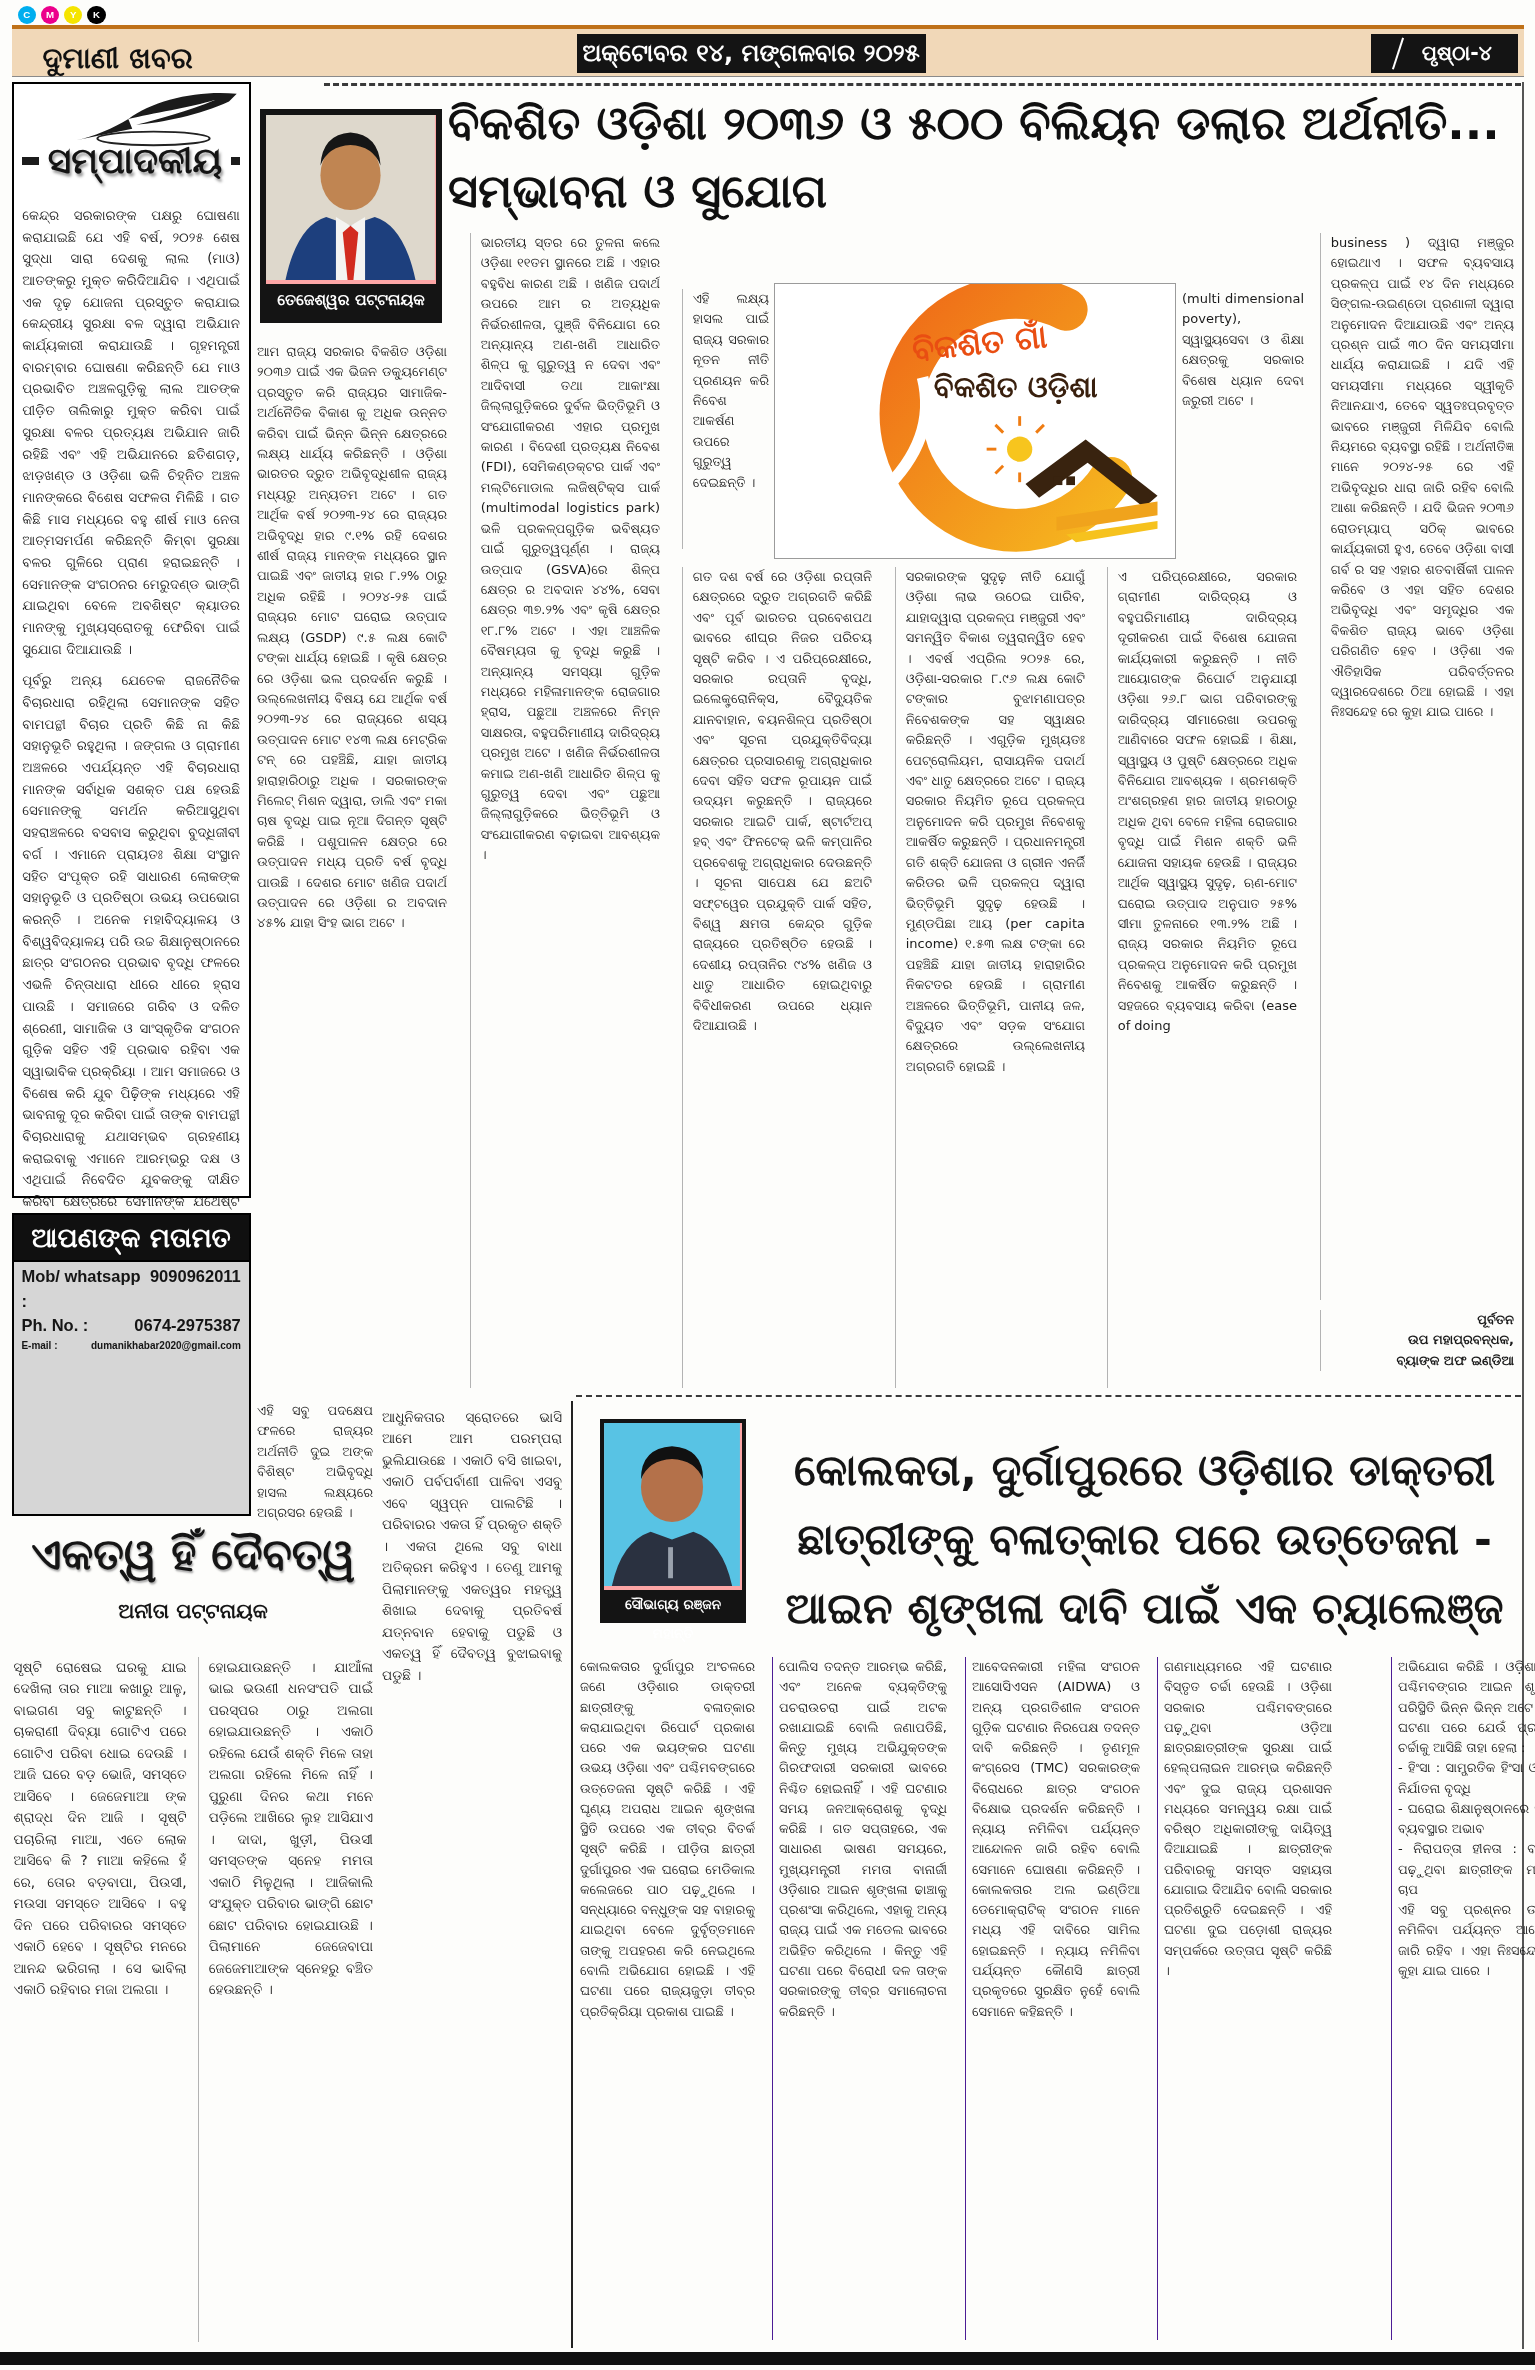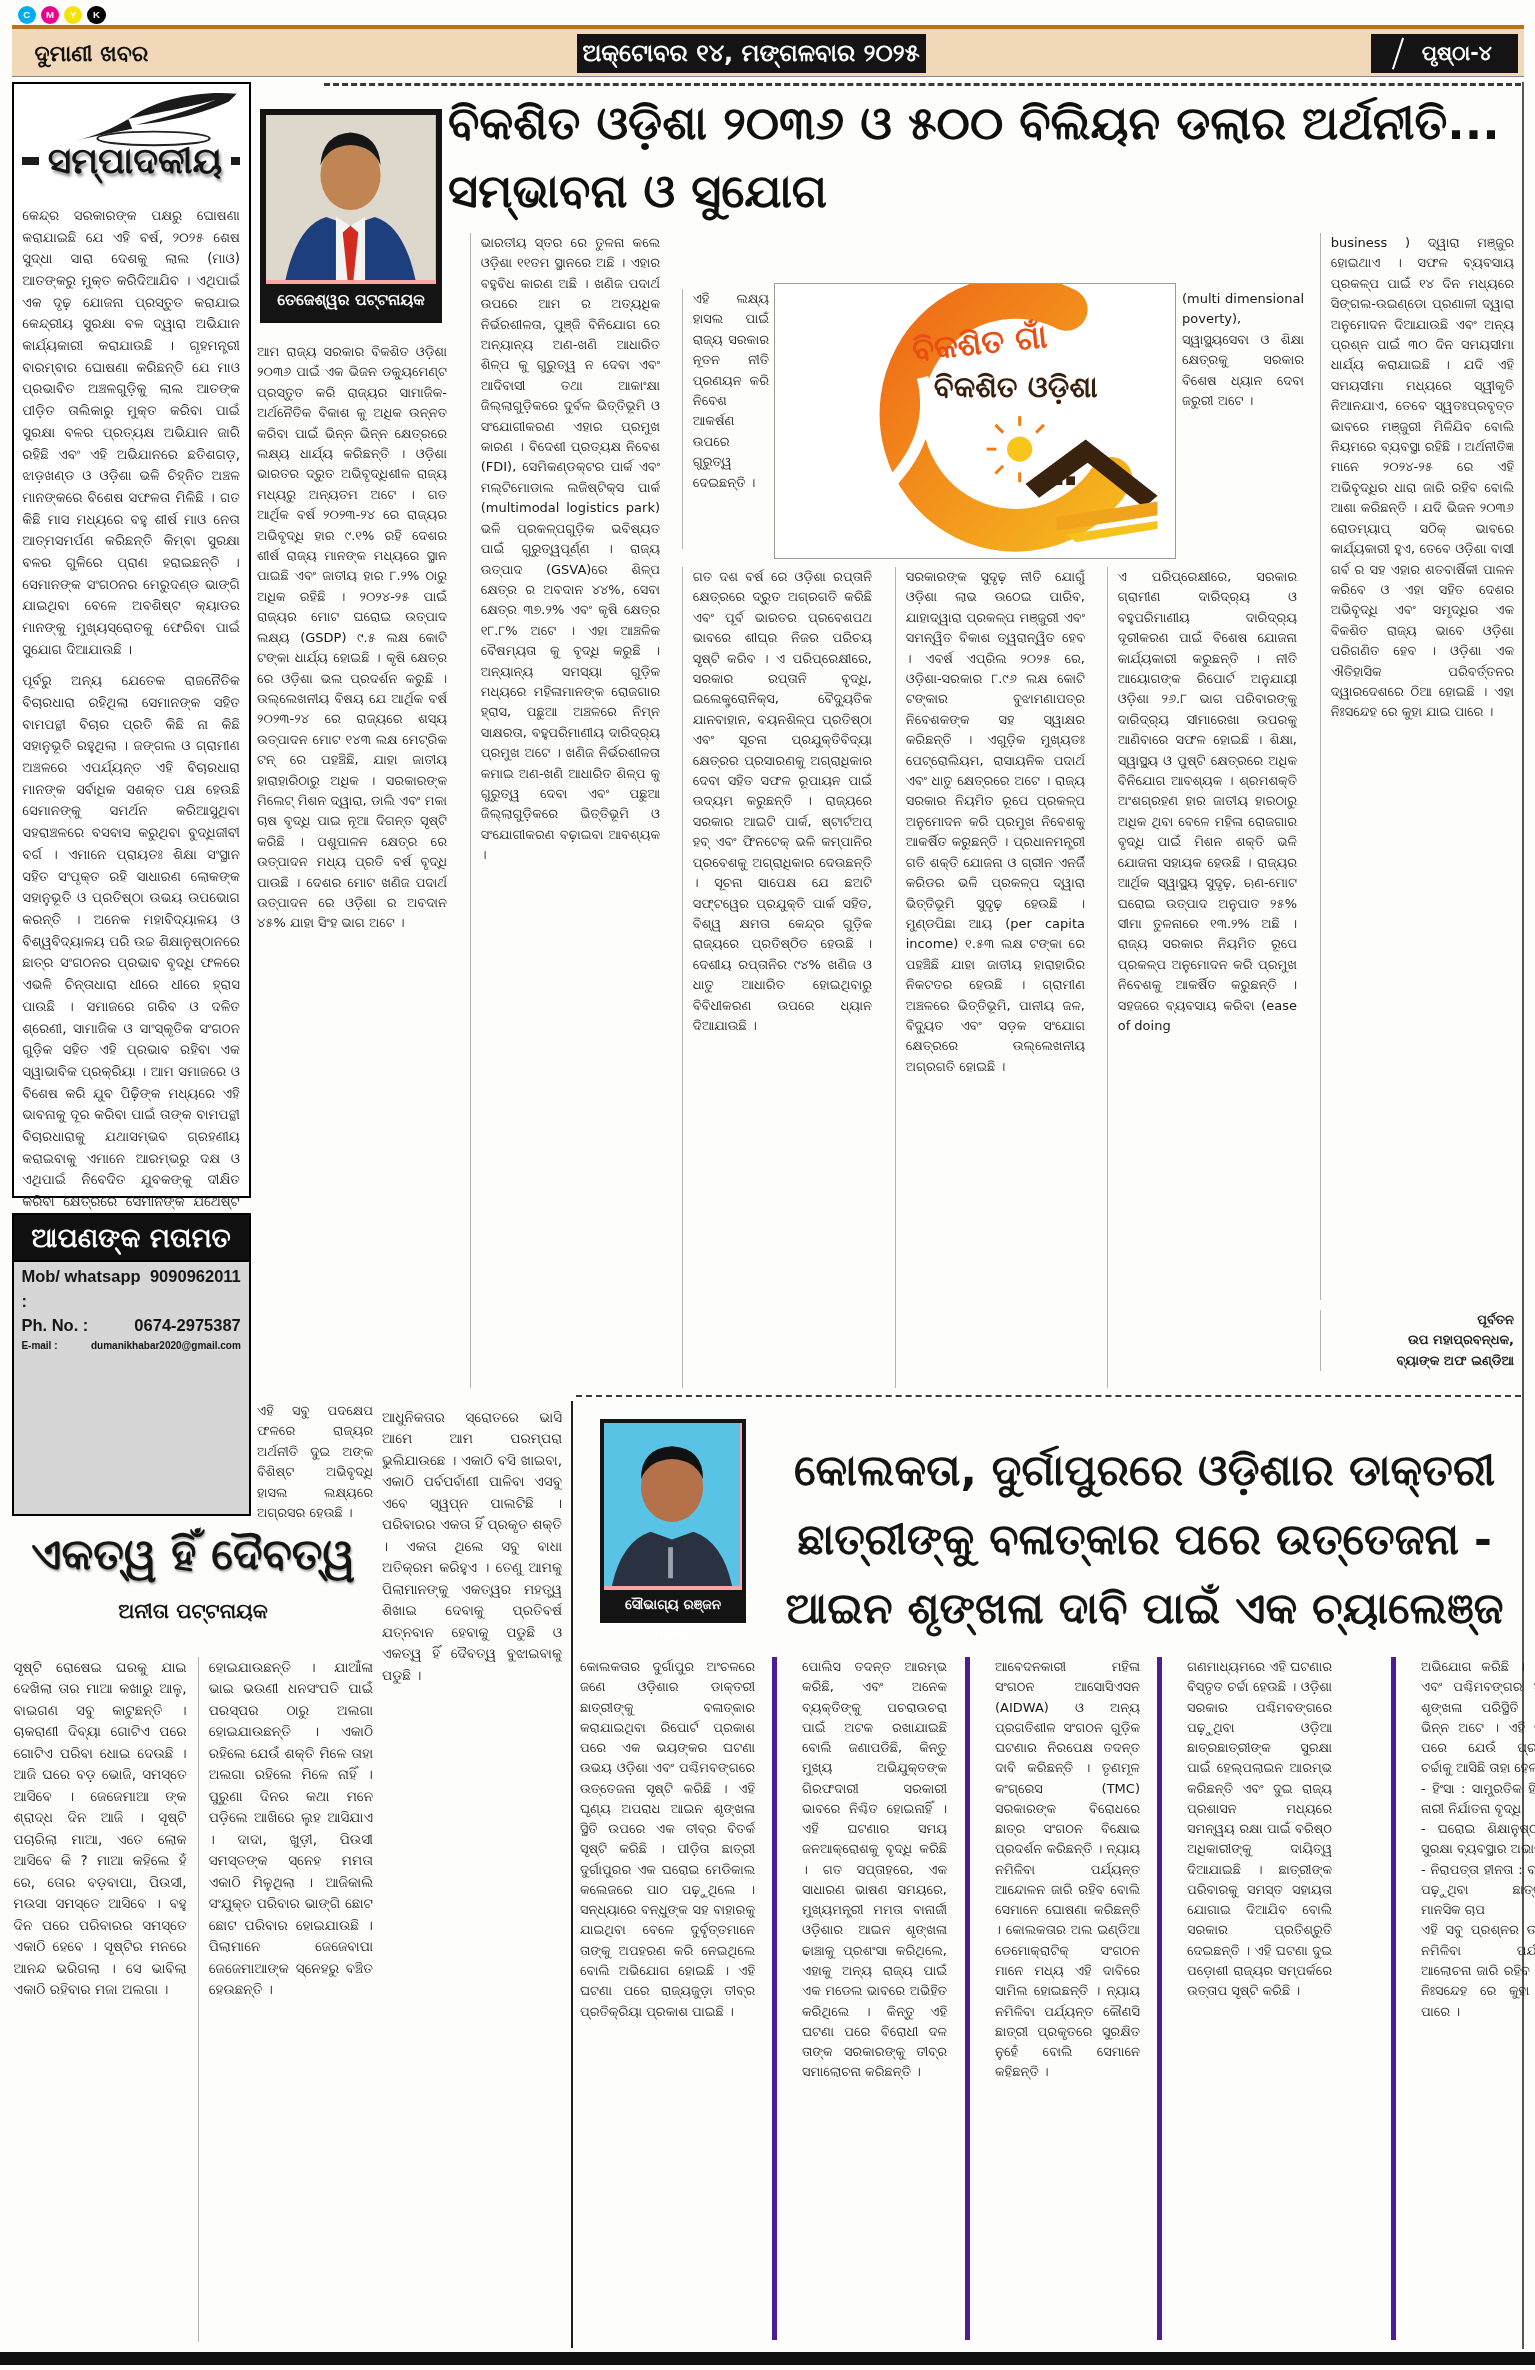--- a/index.html
+++ b/index.html
@@ -9,21 +9,21 @@
   .just{text-align:justify}
 
   
   .cmyk{left:17.5px;top:5.8px;display:flex;gap:4.9px}
   .cmyk .dot{width:18.4px;height:18.4px;border-radius:50%;display:flex;align-items:center;justify-content:center;
              font-size:9.7px;font-weight:bold;color:#fff;font-family:"Liberation Sans",sans-serif}
 
   
   .topbar{left:11.6px;top:25px;width:1512px;height:52px;background:#f1d8b8;
           border-top:4.9px solid #bf7119;border-bottom:1px solid #8a8a8a;box-sizing:border-box}
-  .paper-name{position:absolute;left:23px;top:11.6px;font-size:22px;font-weight:bold;color:#111}
+  .paper-name{position:absolute;left:31px;top:11.6px;font-size:29px;font-weight:bold;color:#111}
   .date-box{position:absolute;left:565px;top:4.9px;width:349px;height:39px;background:#141414;color:#fff;
             display:flex;align-items:center;justify-content:center;font-size:24px;font-weight:bold}
   .page-box{position:absolute;right:5.8px;top:4.9px;width:147px;height:39px;background:#141414;color:#fff;
             display:flex;align-items:center;justify-content:center;font-size:20.4px;font-weight:bold;gap:23px}
   .slash{width:1.9px;height:33px;background:#fff;transform:rotate(18deg)}
 
   .dash-top{left:324px;top:83px;width:1197px;height:0;border-top:3.9px dashed #3a3a3a}
   .dash-mid{left:576px;top:1395px;width:945px;height:0;border-top:2.9px dashed #3a3a3a}
   .right-rule{left:1522px;top:82px;width:1.9px;height:2267px;background:#555}
   .story-rule{left:571px;top:1401px;width:1.9px;height:947px;background:#222}
@@ -54,21 +54,21 @@
   
   .m-headline{left:448px;top:89px;width:1071px;font-size:46px;line-height:1.48;font-weight:bold;color:#101010}
   .photo{border:6.8px solid #141414;background:#fca5a5}
   .photo .cap{background:#141414;color:#fff;text-align:center;font-weight:bold}
   .photo1{left:260px;top:109px;width:182px;box-sizing:border-box}
   .photo1 .cap{font-size:15.5px;height:33px;line-height:33px}
   .logo-box{left:774px;top:283px;width:402px;height:276px;border:1px solid #9b9b9b;background:#fff;box-sizing:border-box}
 
   .mcol{font-size:13px;line-height:1.57;color:#1a1a1a}
   .rule-l{border-left:1px solid #b3b3b3;padding-left:9.7px;box-sizing:border-box}
-  .krule{border-left:5px solid #4c1d95;padding-left:25px;box-sizing:border-box}
+  .krule{border-left:1px solid #4c1d95;padding-left:6px;box-sizing:border-box}
   .sig{font-weight:bold;text-align:right;white-space:pre-line;margin-top:9.7px}
   .preline{white-space:pre-line}
 
   
   .photo2{left:600px;top:1419px;width:146px;box-sizing:border-box;border-width:4.9px}
   .photo2 .cap{font-size:13.6px;height:29px;line-height:29px}
   .k-headline{left:765px;top:1436px;width:759px;text-align:center;font-size:43px;line-height:1.6;font-weight:bold}
   .kcol{font-size:13px;line-height:1.56;color:#1a1a1a}
 
   

